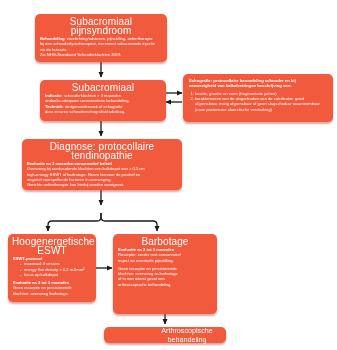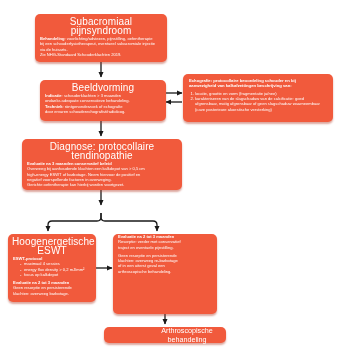--- a/index.html
+++ b/index.html
@@ -129,21 +129,21 @@
     <div class="node-title">Subacromiaal pijnsyndroom</div>
     <div class="node-body">
       <p><span class="lbl">Behandeling</span><span>: voorlichting/adviezen, pijnstilling, oefentherapie</span></p>
       <p>bij een schouderfysiotherapeut, eventueel subacromiale injectie</p>
       <p>via de huisarts.</p>
       <p>Zie NHG-Standaard Schouderklachten 2019.</p>
     </div>
   </div>
 
   <div class="node" id="node-beeldvorming" style="left:40px; top:80px; width:126px; height:41px;">
-    <div class="node-title">Beeldvorming</div>
+    <div class="node-title">Subacromiaal</div>
     <div class="node-body">
       <p><span class="lbl">Indicatie</span><span>: schouderklachten &gt; 3 maanden</span></p>
       <p>ondanks adequate conservatieve behandeling.</p>
       <p><span class="lbl">Techniek</span><span>: röntgenonderzoek of echografie</span></p>
       <p>door ervaren schouderechografist/radioloog.</p>
     </div>
   </div>
 
   <div class="node" id="node-echografie" style="left:183px; top:74px; width:150px; height:48px;">
     <div class="head">
@@ -177,20 +177,21 @@
         <li>focus op kalkdepot</li>
       </ul>
       <div class="gap"></div>
       <p class="lbl">Evaluatie na 2 tot 3 maanden</p>
       <p>Geen resorptie en persisterende</p>
       <p>klachten: overweeg barbotage.</p>
     </div>
   </div>
 
   <div class="node" id="node-barbotage" style="left:113px; top:234px; width:104px; height:80px;">
+    <div class="node-title">Barbotage</div>
     <div class="node-body">
       <p class="lbl">Evaluatie na 2 tot 3 maanden</p>
       <p>Resorptie: verder met conservatief</p>
       <p>traject en eventuele pijnstilling.</p>
       <div class="gap"></div>
       <p>Geen resorptie en persisterende</p>
       <p>klachten: overweeg re-barbotage</p>
       <p>of in een uiterst geval een</p>
       <p>arthroscopische behandeling.</p>
     </div>

